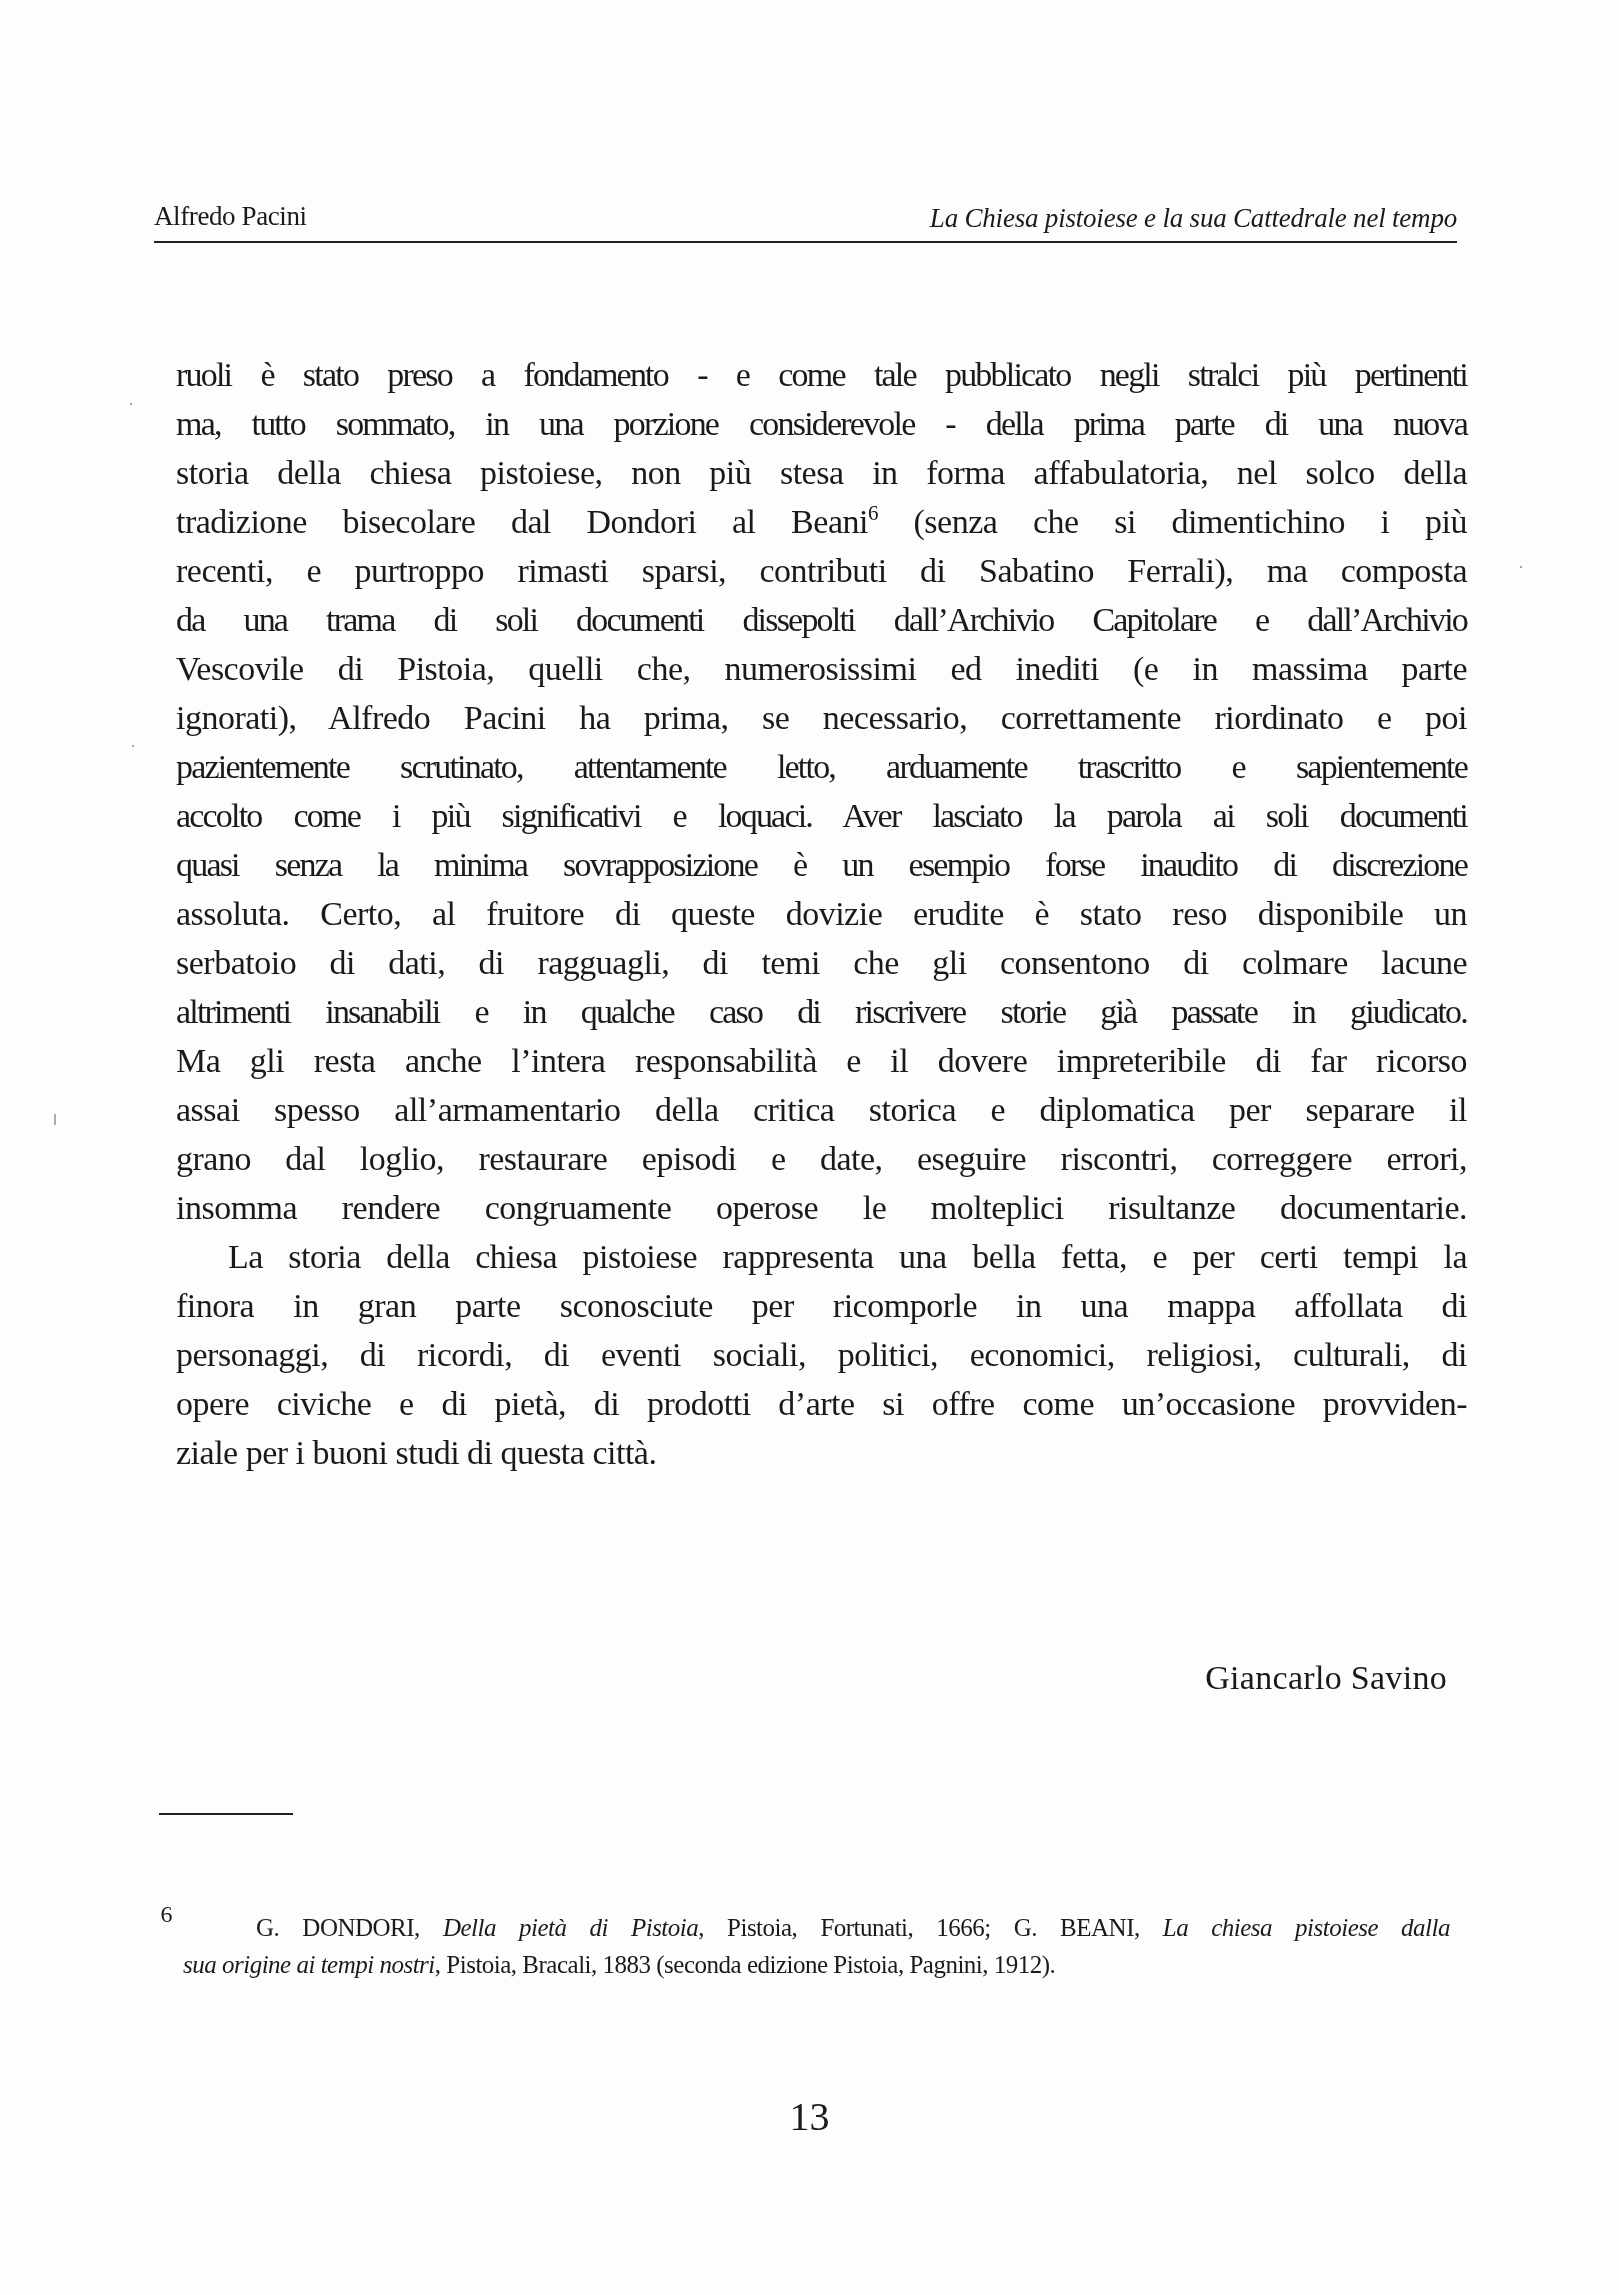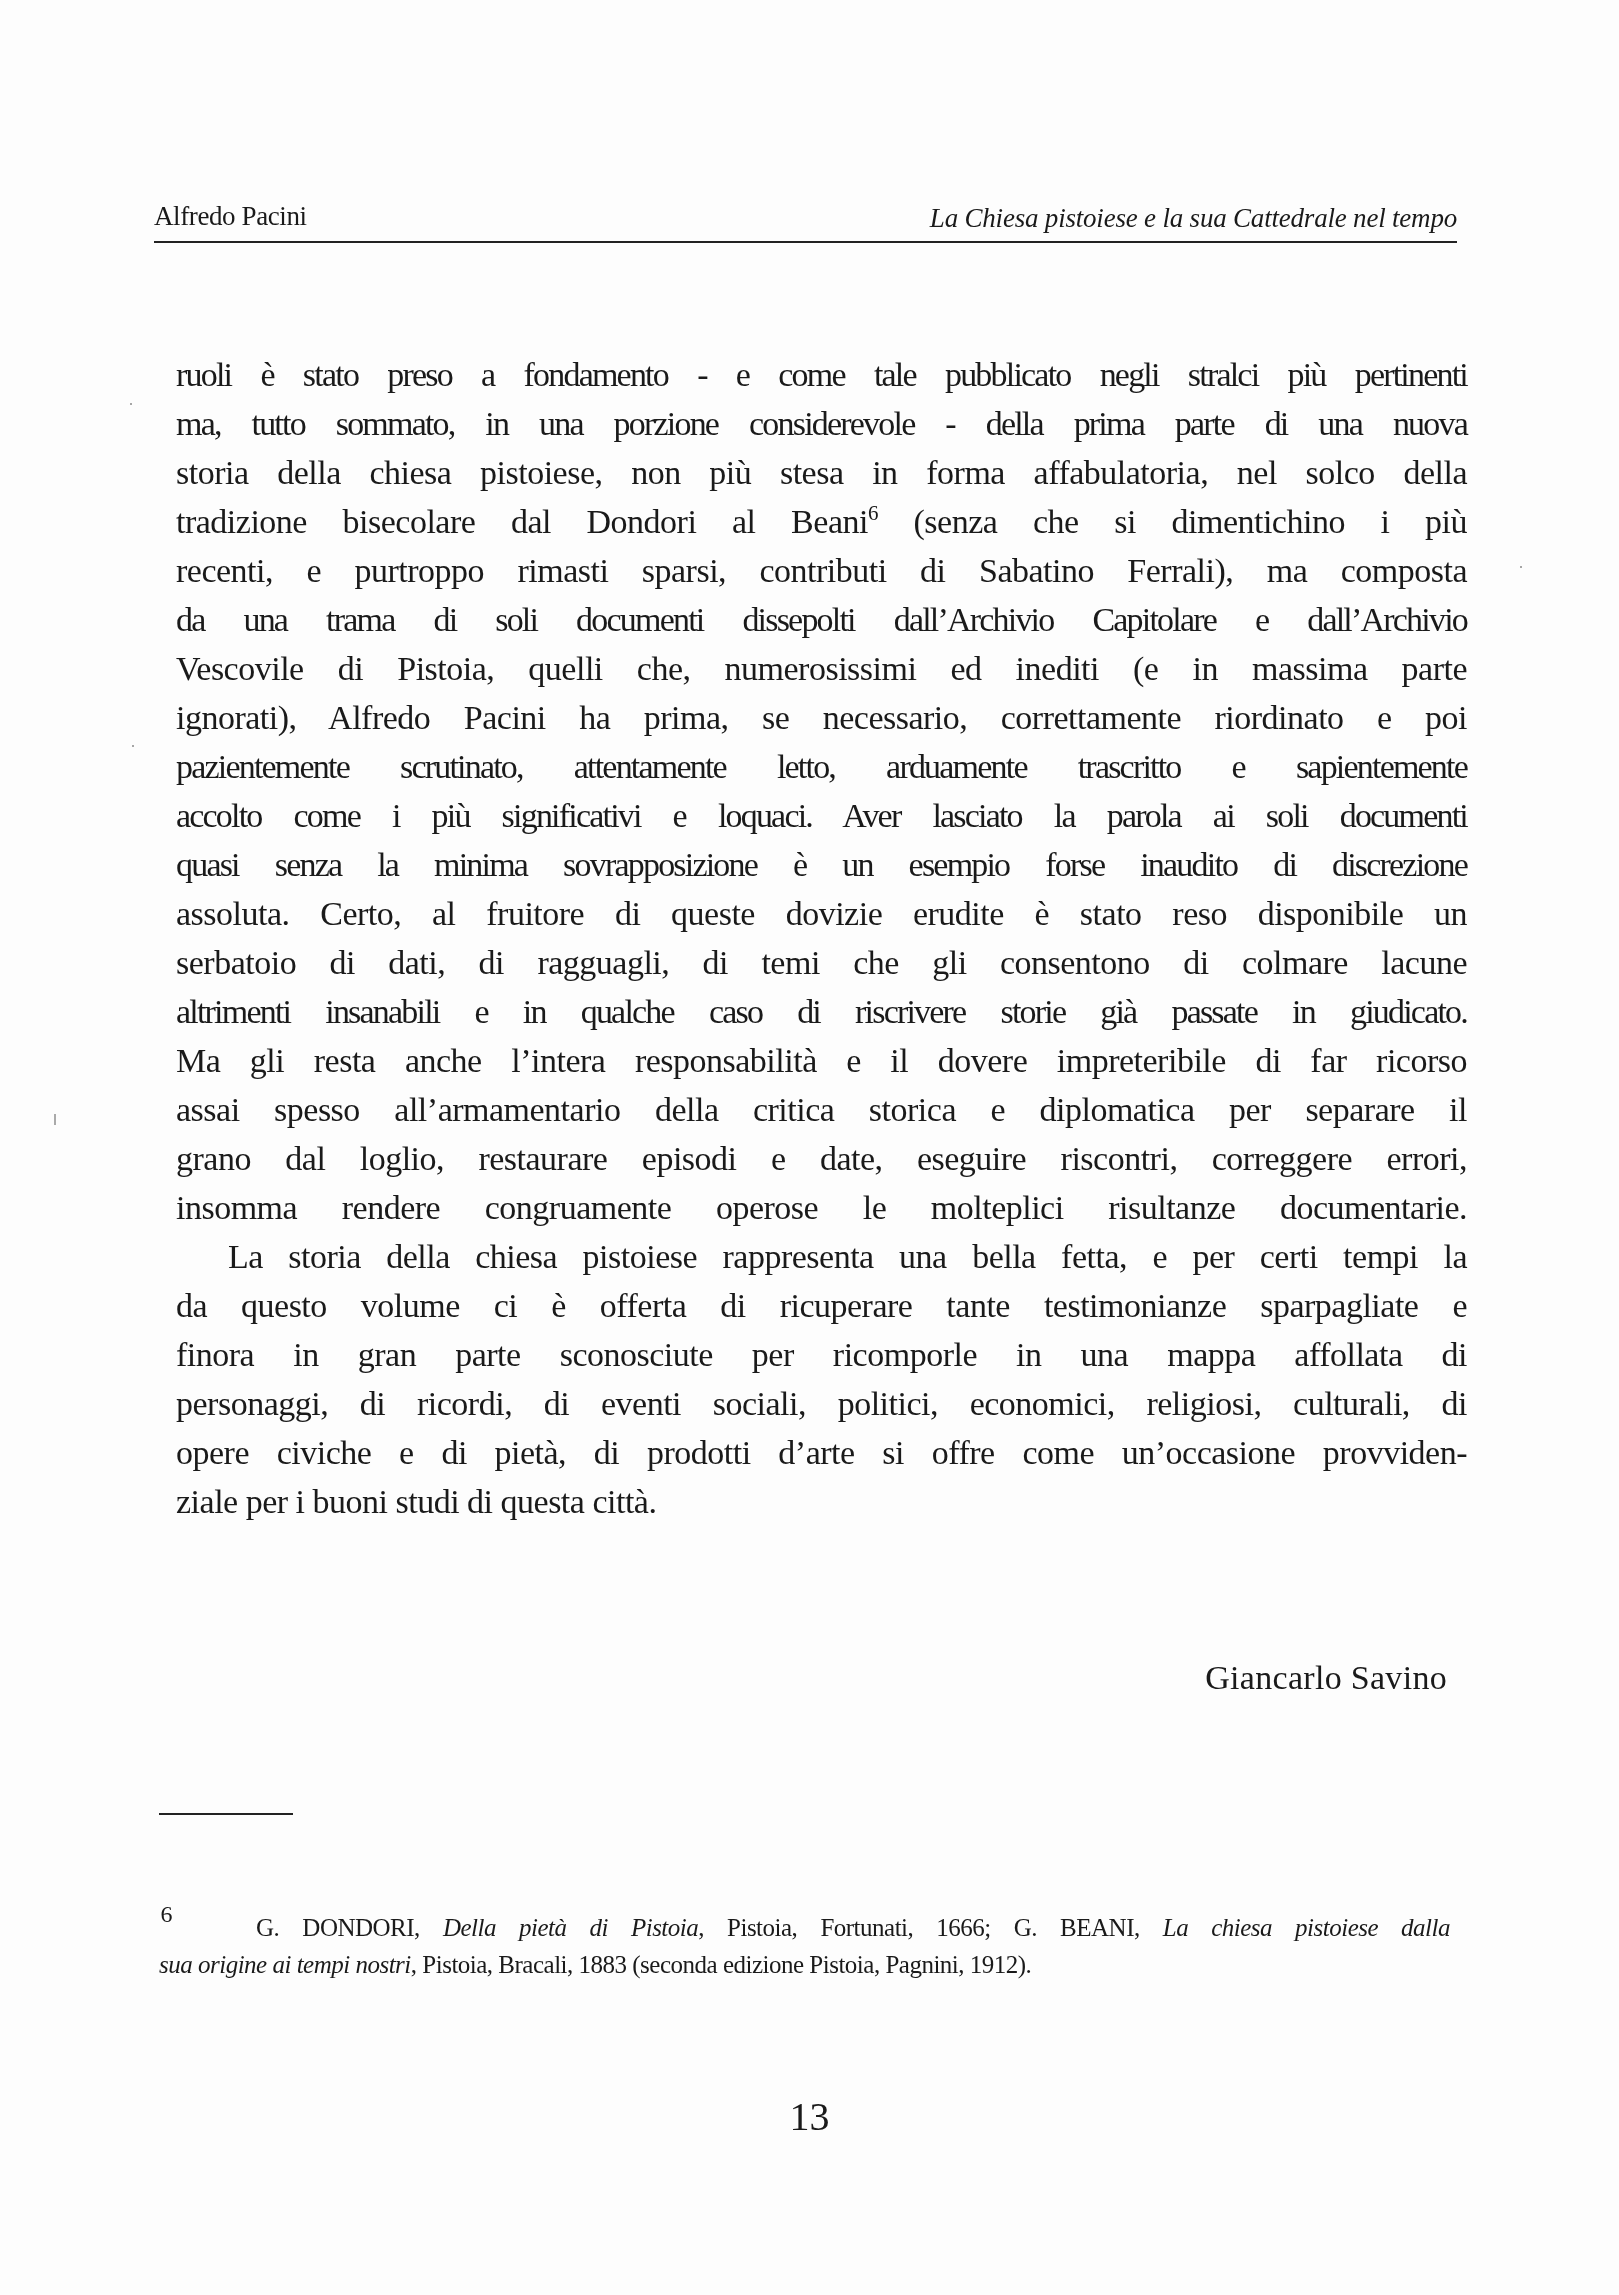--- a/index.html
+++ b/index.html
@@ -118,20 +118,21 @@
       text-align: justify;
       text-align-last: justify;
       letter-spacing: -0.5px;
     }
     .fn-line.first {
       padding-left: 97px;
       margin-top: 9.7px;
     }
     .fn-line.last {
       text-align-last: left;
+      margin-left: 24px;
     }
     .page-number {
       position: absolute;
       left: 0;
       width: 1619px;
       top: 2093px;
       text-align: center;
       font-size: 40px;
     }
     .speck {
@@ -166,21 +167,20 @@
     <div class="line tight">accolto come i più significativi e loquaci. Aver lasciato la parola ai soli documenti</div>
     <div class="line tight">quasi senza la minima sovrapposizione è un esempio forse inaudito di discrezione</div>
     <div class="line">assoluta. Certo, al fruitore di queste dovizie erudite è stato reso disponibile un</div>
     <div class="line">serbatoio di dati, di ragguagli, di temi che gli consentono di colmare lacune</div>
     <div class="line tight">altrimenti insanabili e in qualche caso di riscrivere storie già passate in giudicato.</div>
     <div class="line">Ma gli resta anche l’intera responsabilità e il dovere impreteribile di far ricorso</div>
     <div class="line">assai spesso all’armamentario della critica storica e diplomatica per separare il</div>
     <div class="line">grano dal loglio, restaurare episodi e date, eseguire riscontri, correggere errori,</div>
     <div class="line">insomma rendere congruamente operose le molteplici risultanze documentarie.</div>
     <div class="line indent">La storia della chiesa pistoiese rappresenta una bella fetta, e per certi tempi la</div>
-    <div class="line">da questo volume ci è offerta di ricuperare tante testimonianze sparpagliate e</div>
     <div class="line">finora in gran parte sconosciute per ricomporle in una mappa affollata di</div>
     <div class="line">personaggi, di ricordi, di eventi sociali, politici, economici, religiosi, culturali, di</div>
     <div class="line">opere civiche e di pietà, di prodotti d’arte si offre come un’occasione provviden-</div>
     <div class="line last">ziale per i buoni studi di questa città.</div>
   </div>
 
   <div class="signature">Giancarlo Savino</div>
 
   <div class="footnote-rule"></div>
 

